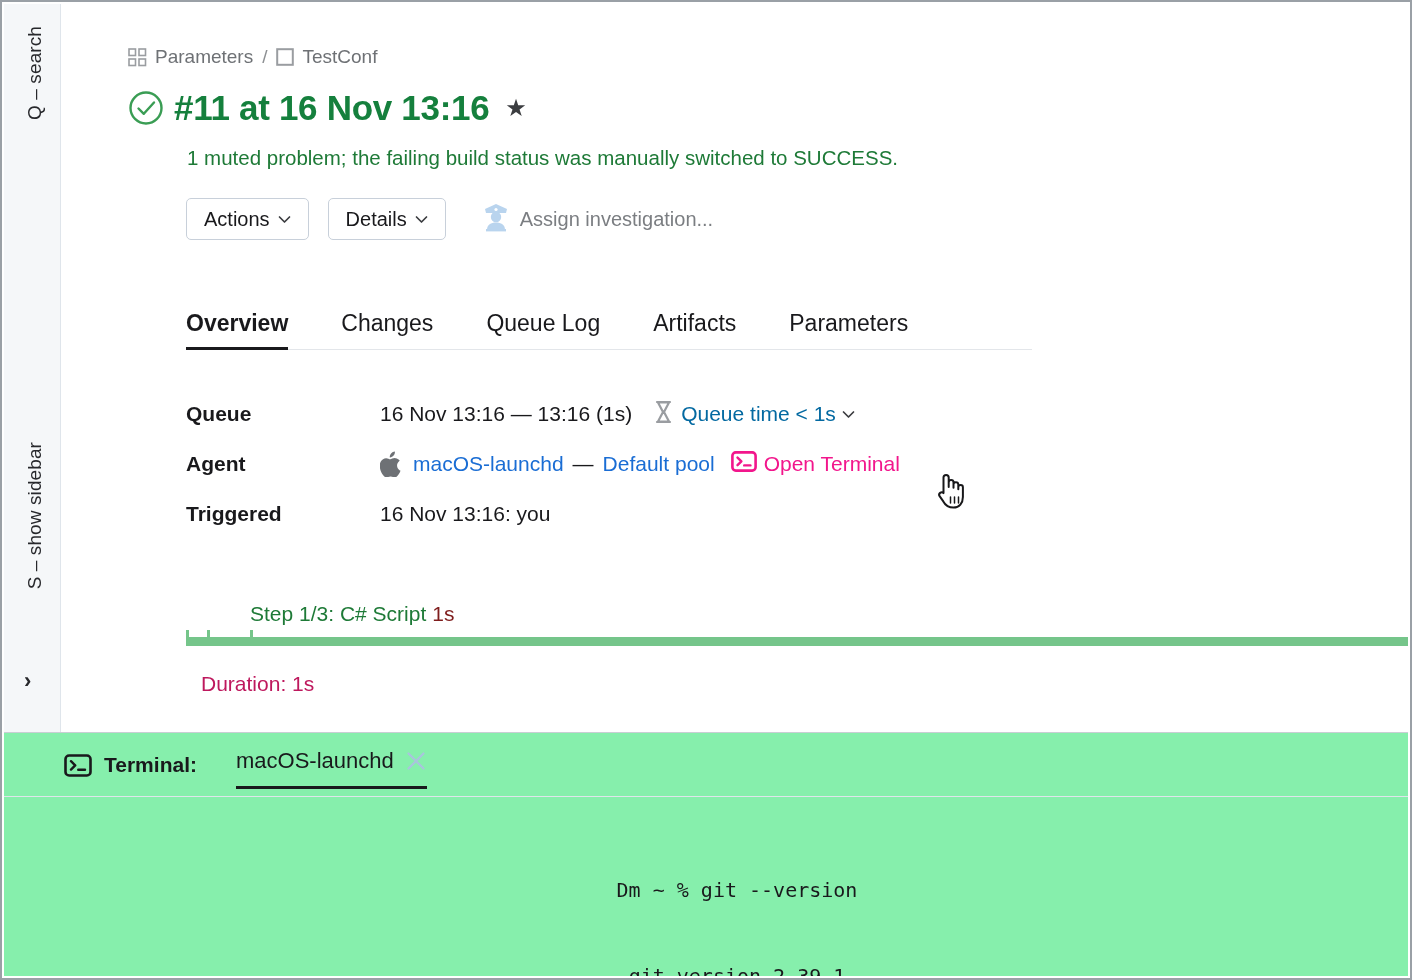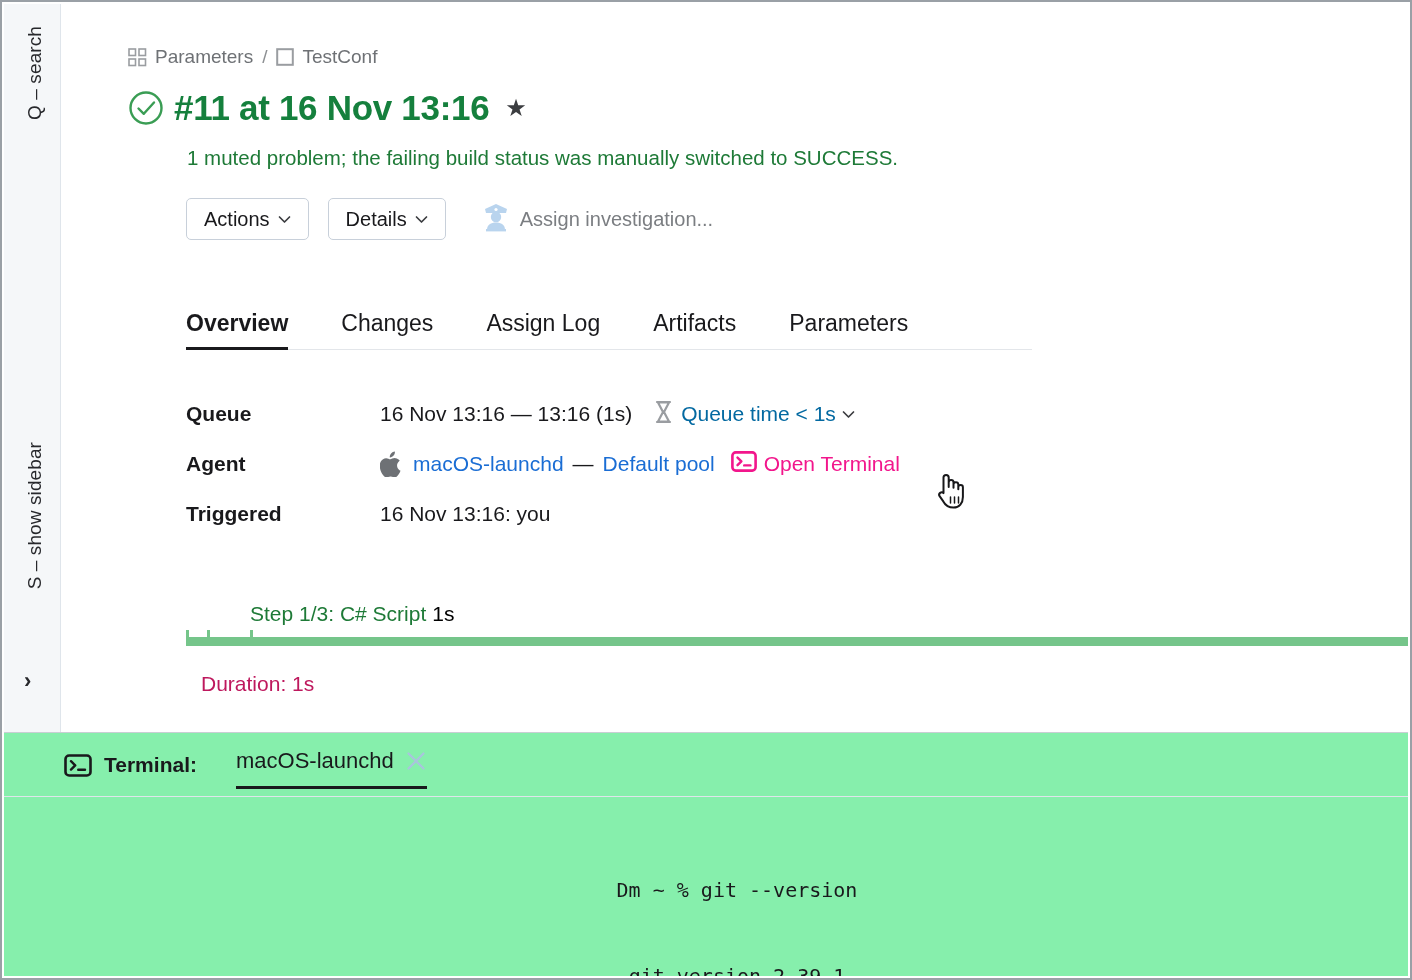--- a/index.html
+++ b/index.html
@@ -228,21 +228,21 @@
   
   .step-label {
     position: absolute;
     left: 189px;
     top: 598px;
     font-size: 21px;
     color: #1e7a37;
     white-space: nowrap;
     cursor: pointer;
   }
-  .step-time { color: #000000; margin-left: 6px; }
+  .step-time { color: #7f1d1d; margin-left: 6px; }
   .progress-wrap {
     position: absolute;
     left: 125px;
     top: 626px;
     right: 0;
     height: 16px;
   }
   .progress-bar {
     position: absolute;
     left: 0; right: 0;
@@ -406,21 +406,21 @@
             <rect x="4" y="27" width="20" height="2.4" fill="#b9d4ee"></rect>
           </svg>
         </span>
         <span class="assign-label">Assign investigation...</span>
       </div>
     </div>
 
     <div class="tabs">
       <div class="tab active">Overview</div>
       <div class="tab">Changes</div>
-      <div class="tab">Assign Log</div>
+      <div class="tab">Queue Log</div>
       <div class="tab">Artifacts</div>
       <div class="tab">Parameters</div>
     </div>
 
     <div class="info">
 
       <div class="info-row">
         <div class="info-key">Queue</div>
         <div class="info-val">
           <span>16 Nov 13:16 — 13:16 (1s)</span>

